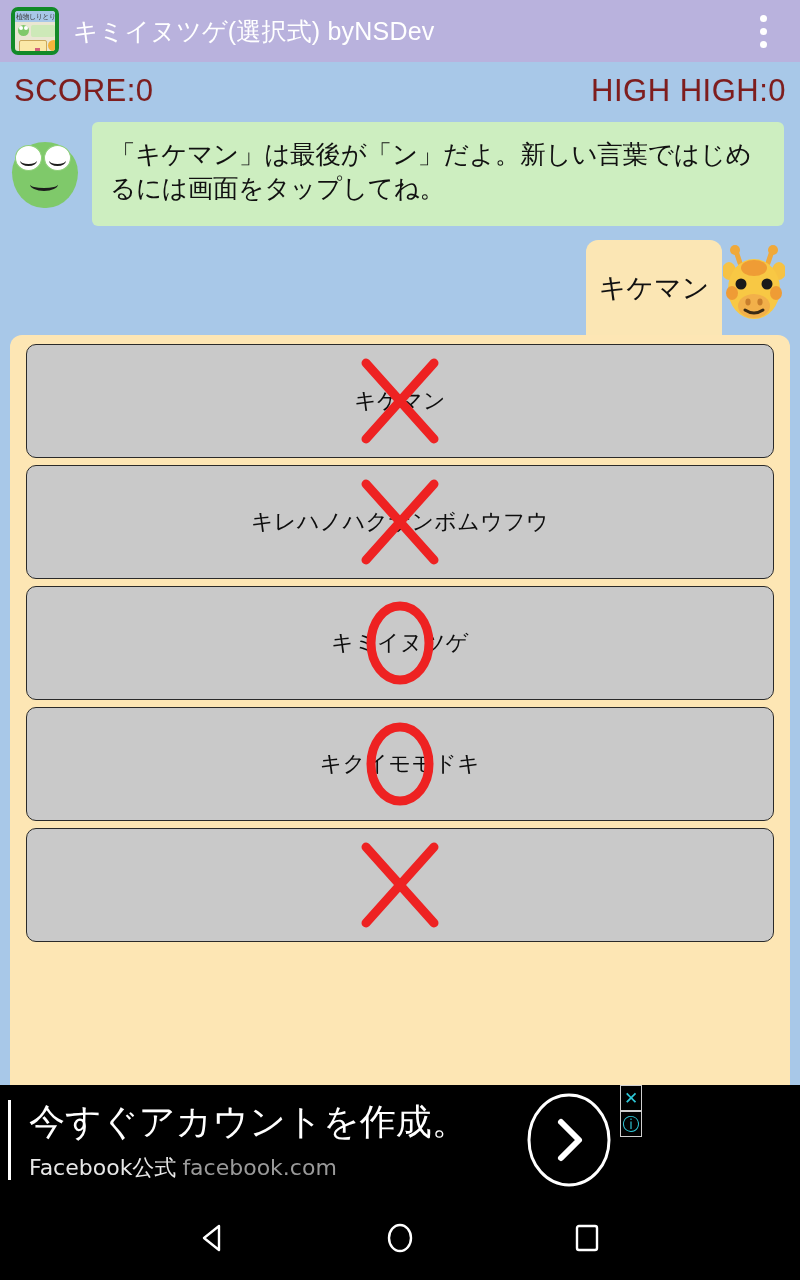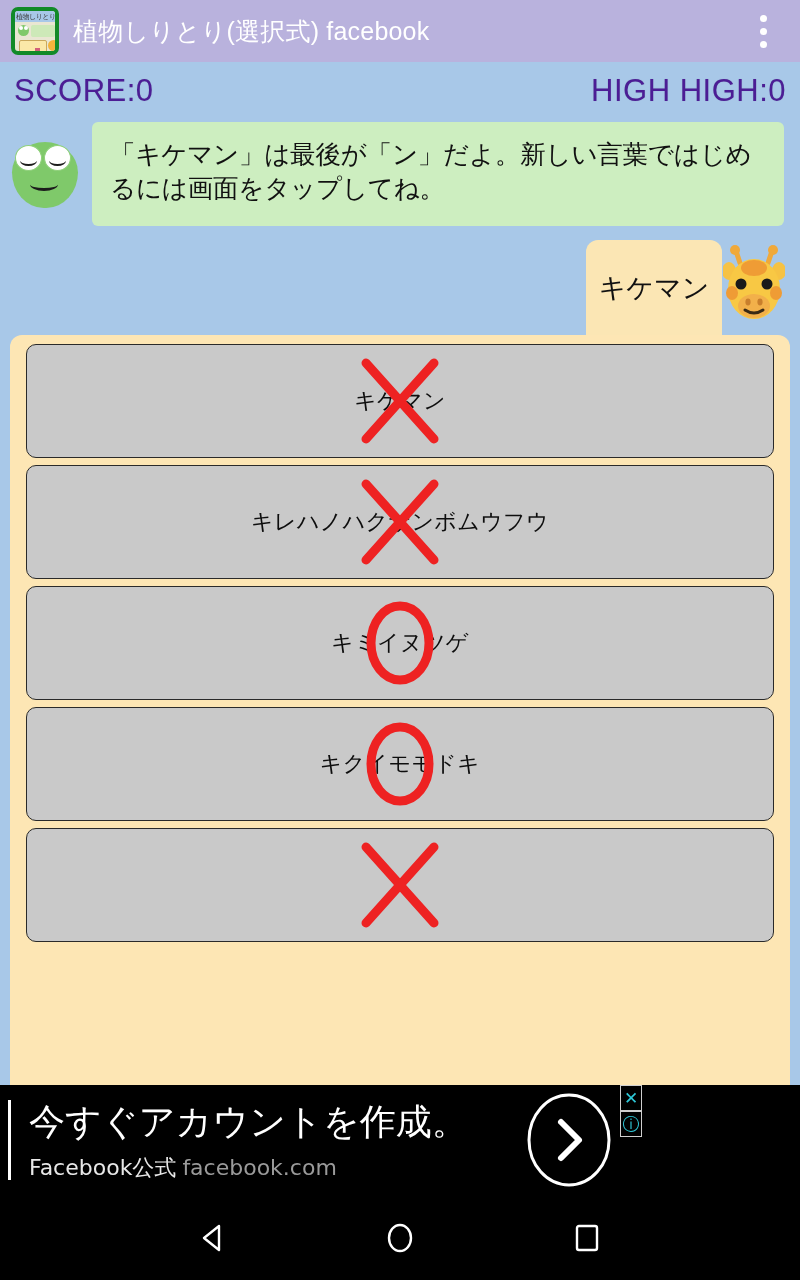--- a/index.html
+++ b/index.html
@@ -57,21 +57,21 @@
   .game {
     position: absolute; left: 0; top: 62px; width: 800px; height: 1023px;
     background: #a8c8e8;
   }
   .scorebar {
     position: absolute; left: 0; top: 8px; width: 100%; height: 42px;
     display: flex; justify-content: space-between; align-items: center;
     padding: 0 14px;
   }
   .score-txt {
-    color: #4c1d95; font-size: 31px; letter-spacing: .5px;
+    color: #7f1d1d; font-size: 31px; letter-spacing: .5px;
     text-shadow: 0 0 1px rgba(0,0,0,.15);
   }
 
   
   .speech-row { position: absolute; left: 0; top: 60px; width: 100%;
                 display: flex; align-items: flex-start; }
   .frog {
     position: relative; width: 66px; height: 66px; margin-left: 12px; margin-top: 20px;
     flex: 0 0 auto;
     background: #7fc96a; border-radius: 50% 50% 48% 48% / 46% 46% 54% 54%;
@@ -164,21 +164,21 @@
     <div class="app-icon">
       <div class="ai-band">
         <div class="ai-band-txt">植物しりとり</div>
       </div>
       <div class="ai-frog"></div>
       <div class="ai-bubble"></div>
       <div class="ai-card"></div>
       <div class="ai-giraffe"></div>
       <div class="ai-foot"></div>
     </div>
-    <div class="app-title">植物しりとり(選択式) facebook</div>
+    <div class="app-title">キミイヌツゲ(選択式) byNSDev</div>
     <div class="overflow-menu">
       <span></span>
       <span></span>
       <span></span>
     </div>
   </div>
 
   <div class="game">
 
     <div class="scorebar">

